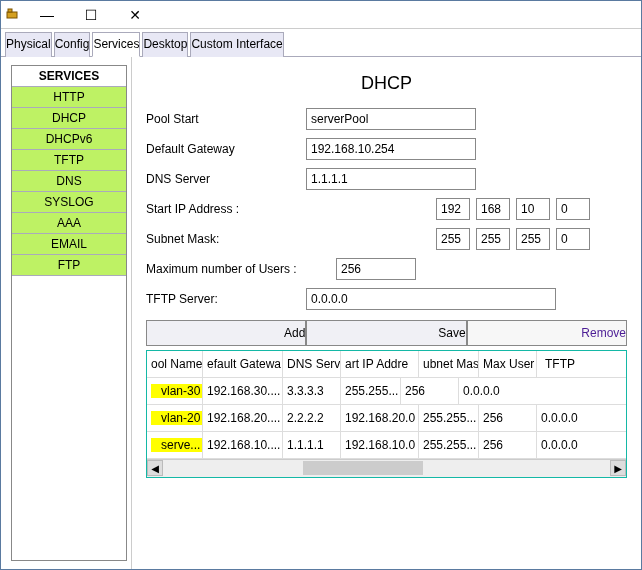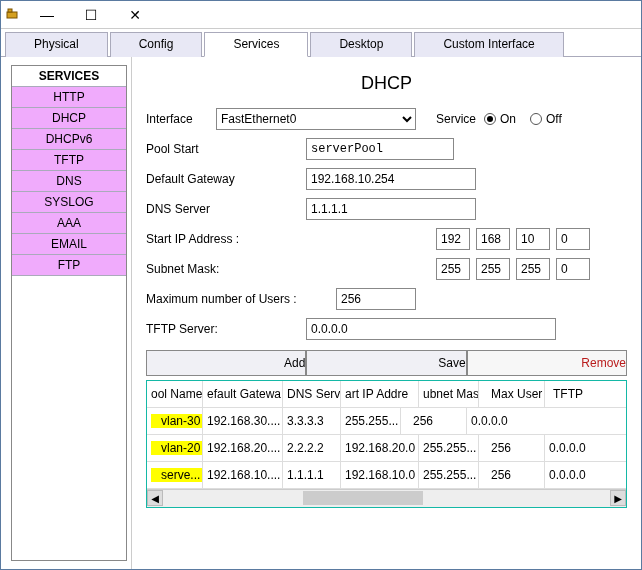--- a/index.html
+++ b/index.html
@@ -5,44 +5,44 @@
   * { box-sizing: border-box; font-family: Tahoma, "Segoe UI", Arial, sans-serif; font-size: 12px; }
   html, body { margin: 0; padding: 0; }
   body { background: #fff; }
   .window { width: 642px; height: 570px; border: 1px solid #5a7aa0; position: relative; background: #fff; }
   .titlebar { height: 28px; display: flex; align-items: center; border-bottom: 1px solid #ccc; padding-left: 4px; }
   .titlebar .app-icon { width: 16px; height: 14px; margin-right: 4px; display: inline-block; }
   .titlebar .title { flex: 1; }
   .titlebar .btns { display: flex; }
   .titlebar .btn { width: 44px; height: 28px; display: flex; align-items: center; justify-content: center; font-size: 14px; }
   .tabs { display: flex; height: 26px; border-bottom: 1px solid #aab; margin-top: 2px; padding-left: 4px; gap: 0; }
-  .tab { padding: 4px 28px; border: 1px solid #aab; border-bottom: none; background: #e8e8f5; margin-right: 2px; cursor: default; position: relative; top: 1px; }
+  .tab { padding: 4px 0; border: 1px solid #aab; border-bottom: none; background: #e8e8f5; margin-right: 2px; cursor: default; position: relative; top: 1px; }
   .tab.active { background: #fff; border-bottom: 1px solid #fff; z-index: 2; }
   .body { display: flex; height: calc(100% - 56px); }
   .sidebar-wrap { width: 130px; padding: 8px 4px 8px 10px; }
   .sidebar { border: 1px solid #888; height: 100%; background: #fff; }
   .serv-head { font-weight: bold; text-align: center; padding: 3px 0; border-bottom: 1px solid #aab; background: #fff; }
-  .serv-item { text-align: center; padding: 3px 0; background: #f0abfc; border-bottom: 1px solid #aab; cursor: default; }
+  .serv-item { text-align: center; padding: 3px 0; background: #bef264; border-bottom: 1px solid #aab; cursor: default; }
   .main { flex: 1; padding: 10px 14px; border-left: 1px solid #ccc; position: relative; }
   .page-title { text-align: center; font-size: 18px; margin: 6px 0 14px; }
   .row { display: flex; align-items: center; margin-bottom: 8px; }
   .lbl { width: 160px; }
   .row .lbl2 { margin-left: 20px; margin-right: 8px; }
   select.drop { width: 200px; height: 22px; border: 1px solid #888; background: #fff; }
   input.tx { height: 22px; border: 1px solid #888; padding: 2px 4px; background: #fff; }
   .oct { display: flex; gap: 6px; border-radius: 8px; }
   .oct input { width: 34px; text-align: left; }
   .btnrow { display: flex; gap: 0; margin-top: 10px; }
   .pbtn { flex: 1; height: 26px; border: 1px solid #888; background: #f0f0f5; text-align: right; line-height: 24px; cursor: default; }
-  .pbtn.disabled { color: #b91c1c; background: #f7f7f7; }
+  .pbtn.disabled { color: #4c1d95; background: #f7f7f7; }
   .table { border: 1px solid #14b8a6; margin-top: 4px; }
   .trow { display: flex; border-bottom: 1px solid #ddd; }
   .trow.head { background: #fff; }
   .tcell { padding: 6px 4px; border-right: 1px solid #ddd; overflow: hidden; white-space: nowrap; }
-  .c0 { width: 56px; } .c1 { width: 80px; } .c2 { width: 58px; } .c3 { width: 78px; } .c4 { width: 60px; } .c5 { width: 58px; margin-left: 8px; } .c6 { width: 42px; border-right: none; text-align: right;}
+  .c0 { width: 56px; } .c1 { width: 80px; } .c2 { width: 58px; } .c3 { width: 78px; } .c4 { width: 60px; } .c5 { width: 58px; } .c6 { width: 42px; border-right: none; text-align: right;}
   .hl { background: #ffff00; display: inline-block; padding: 0 10px; }
   .hscroll { height: 18px; background: #eee; position: relative; border-top: 1px solid #ccc; }
   .hscroll .arrow { position: absolute; width: 16px; height: 16px; top: 0; background: #ddd; text-align: center; line-height: 16px; font-size: 10px; border:1px solid #bbb;}
   .hscroll .la { left: 0; } .hscroll .ra { right: 0; }
   .hscroll .thumb { position: absolute; left: 156px; width: 120px; height: 14px; top: 1px; background: #ccc; }
   .radio { display: inline-flex; align-items: center; margin-right: 14px; }
   .radio .dot { width: 12px; height: 12px; border: 1px solid #555; border-radius: 50%; margin-right: 4px; display: inline-flex; align-items: center; justify-content: center; }
   .radio .dot.on::after { content: ""; width: 6px; height: 6px; background: #000; border-radius: 50%; }
 </style>
 </head>
@@ -83,39 +83,24 @@
         <div class="serv-item">SYSLOG</div>
         <div class="serv-item">AAA</div>
         <div class="serv-item">EMAIL</div>
         <div class="serv-item">FTP</div>
       </div>
     </div>
 
     <div class="main">
       <div class="page-title">DHCP</div>
 
-      <div class="row">
-        <span class="lbl" style="width:70px">Interface</span>
-        <select class="drop">
-          <option>FastEthernet0</option>
-        </select>
-        <span class="lbl2">Service</span>
-        <span class="radio">
-            <span class="dot on"></span>
-            <span>On</span>
-          </span>
-        <span class="radio">
-            <span class="dot"></span>
-            <span>Off</span>
-          </span>
-      </div>
 
       <div class="row">
         <span class="lbl">Pool Start</span>
-        <input class="tx" style="width: 148px; font-family: Liberation Mono, monospace;" value="serverPool">
+        <input class="tx" style="width: 170px;" value="serverPool">
       </div>
       <div class="row">
         <span class="lbl">Default Gateway</span>
         <input class="tx" style="width: 170px;" value="192.168.10.254">
       </div>
       <div class="row">
         <span class="lbl">DNS Server</span>
         <input class="tx" style="width: 170px;" value="1.1.1.1">
       </div>
       <div class="row">

